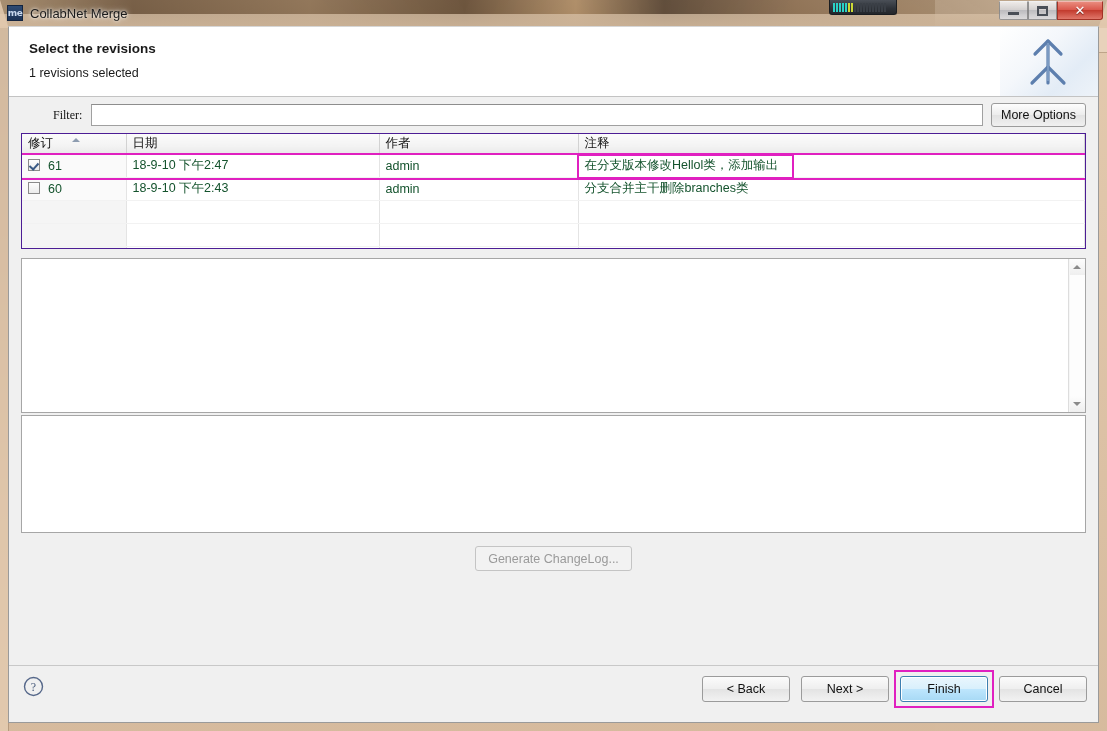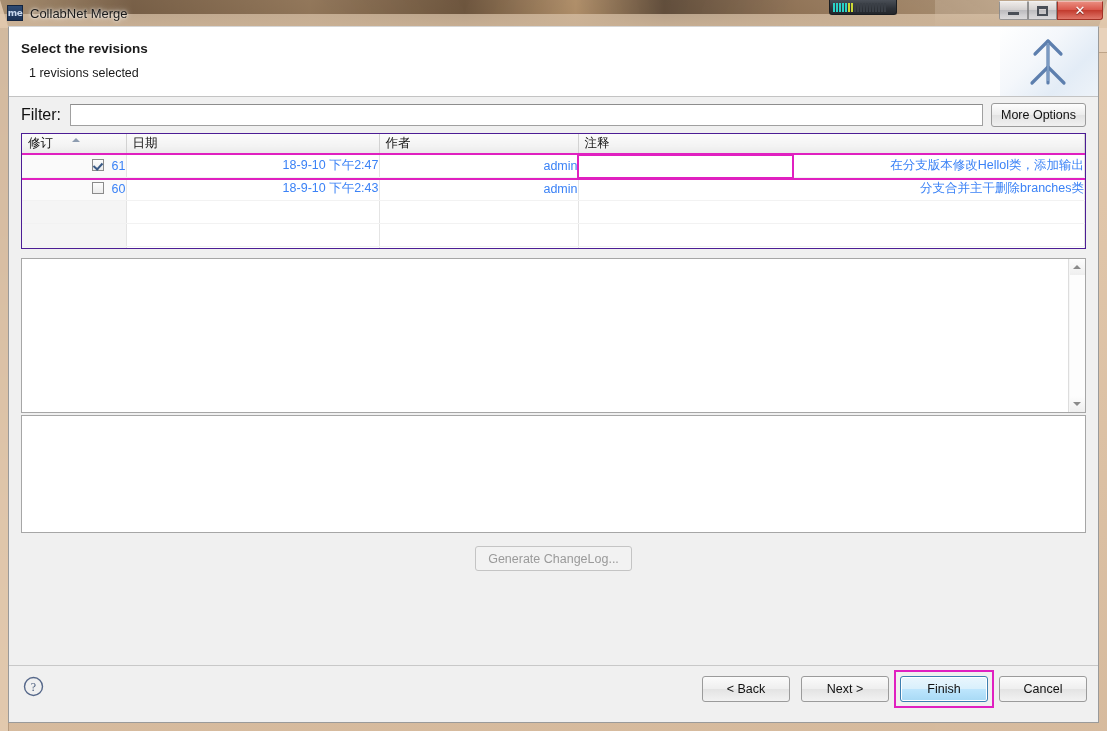--- a/index.html
+++ b/index.html
@@ -126,21 +126,21 @@
 
   
   .hdr {
     position: relative;
     height: 70px;
     background: #ffffff;
     border-bottom: 1px solid #c3c3c3;
     overflow: hidden;
   }
   .hdr-title {
-    position: absolute; left: 12px; top: 14px;
+    position: absolute; left: 20px; top: 14px;
     font-size: 13.5px; font-weight: bold; color: #1a1a1a;
     font-family: "Liberation Sans", sans-serif;
   }
   .hdr-sub {
     position: absolute; left: 20px; top: 39px;
     font-size: 12.5px; color: #1a1a1a;
     font-family: "Liberation Sans", sans-serif;
   }
   .hdr-banner {
     position: absolute; right: 0; top: 0; width: 98px; height: 70px;
@@ -148,22 +148,23 @@
   }
   .hdr-banner svg { position: absolute; left: 18px; top: 6px; }
 
   
   .filter-row {
     position: relative; height: 36px;
     padding: 0 12px;
     display: flex; align-items: center;
   }
   .filter-label {
-    font-size: 16px; color: #111; margin-right: 9px;
-    font-family: Liberation Sans, sans-serif;
+    font-size: 12px; color: #111; margin-right: 9px;
+    font-family: Liberation Serif, serif;
+    margin-left: 32px;
   }
   .filter-input {
     flex: 1; height: 22px;
     border: 1px solid #a0a0a0;
     border-top-color: #8d8d8d;
     background: #ffffff;
     font-size: 12.5px;
     padding: 0 4px;
     outline: none;
     font-family: "Liberation Sans", sans-serif;
@@ -206,28 +207,27 @@
   }
   table.rev th.sorted .sort-caret {
     position: absolute; right: 46px; top: 4px;
     width: 0; height: 0;
     border-left: 4px solid transparent;
     border-right: 4px solid transparent;
     border-bottom: 4px solid #8d9cb0;
   }
   table.rev td {
     height: 23px;
-    font-size: 12.5px; color: #3b82f6;
+    font-size: 12.5px; color: #14532d;
     border-right: 1px solid #e4e4e4;
     border-bottom: 1px solid #f2f2f2;
     padding: 0 0 0 6px;
     vertical-align: middle;
     background: #fff;
     font-family: "Liberation Sans", "DejaVu Sans", sans-serif;
-    text-align: right;
   }
   table.rev td.col-rev { background: #fafafa; }
   table.rev tr.filler td { background: #fff; }
   table.rev tr.filler td.col-rev { background: #f5f5f5; }
   .chk {
     display: inline-block; width: 12px; height: 12px;
     border: 1px solid #8b8b8b;
     background: linear-gradient(180deg,#fdfdfd,#ececec);
     vertical-align: middle;
     margin-right: 8px;

